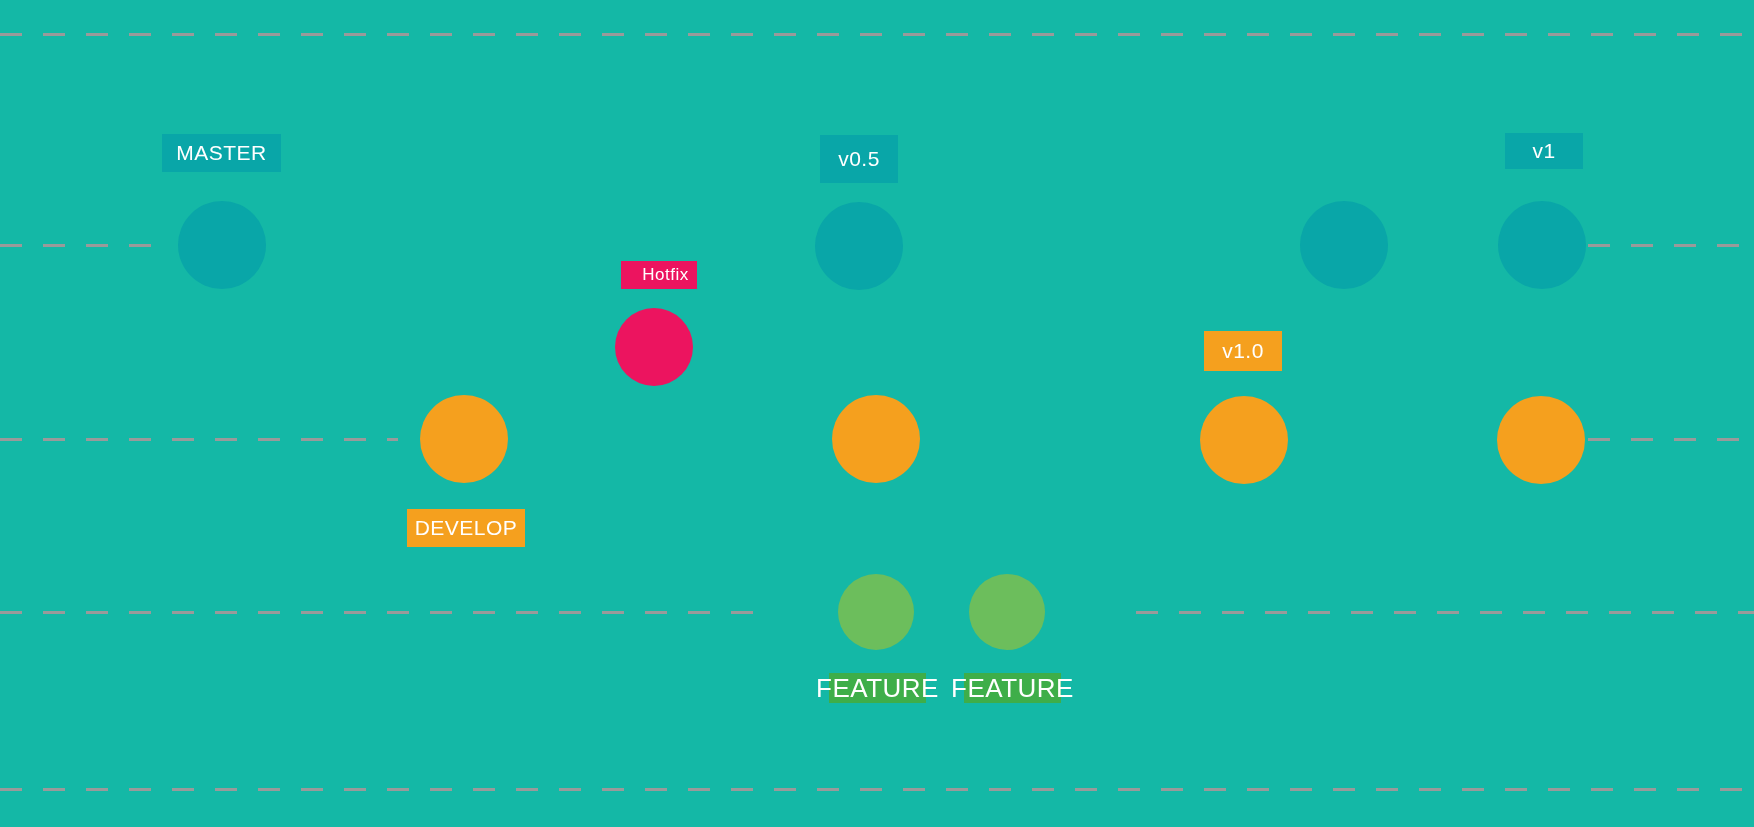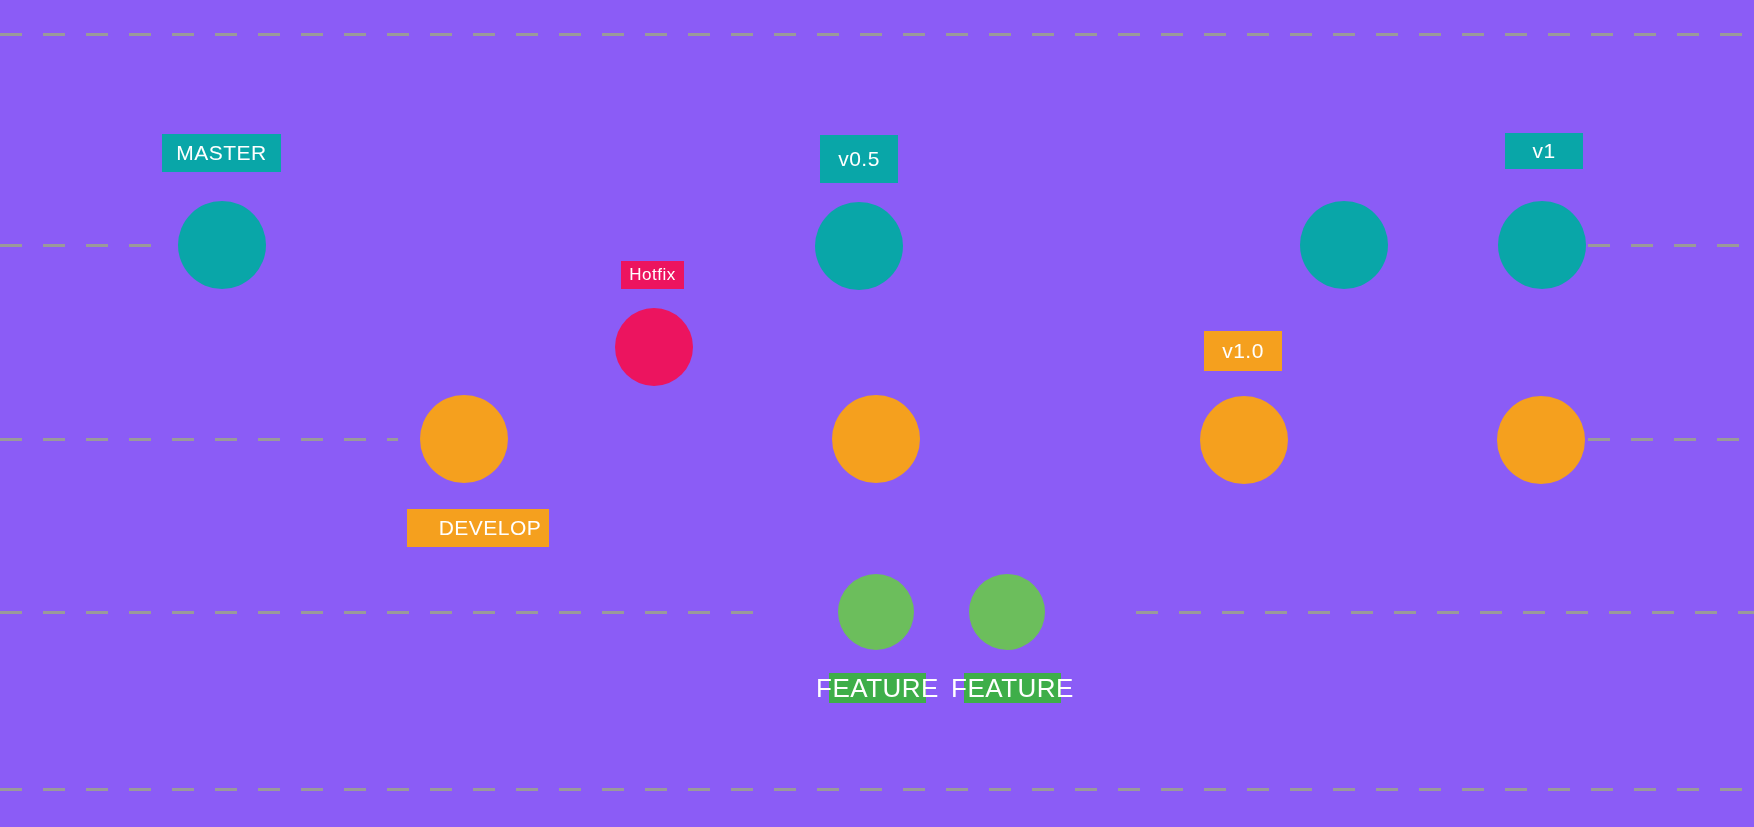--- a/index.html
+++ b/index.html
@@ -4,21 +4,21 @@
 <style>
   html, body {
     margin: 0;
     padding: 0;
     background: #000000;
   }
   .canvas {
     position: relative;
     width: 1754px;
     height: 827px;
-    background: #8b5cf6;
+    background: #14b8a6;
     overflow: hidden;
     font-family: "Liberation Sans", sans-serif;
   }
   
   .lane {
     position: absolute;
     height: 3px;
     background-image: repeating-linear-gradient(90deg, #9a9a9a 0px, #9a9a9a 22px, transparent 22px, transparent 43px);
   }
   
@@ -49,21 +49,21 @@
     left: 50%;
     margin-left: -7px;
     background: inherit;
     transform: rotate(45deg);
     z-index: -1;
   }
   .tag.above::after { bottom: -5px; }
   .tag.below::after { top: -5px; }
   .tag.teal   { background: #09a6a8; }
   .tag.orange { background: #f5a01e; }
-  .tag.pink   { background: #ec145f; font-size: 17px; }
+  .tag.pink   { background: #ec145f; font-size: 17px; padding-left: 13px; }
   .tag.green  { background: #3eae49; font-size: 26px; }
 </style>
 </head>
 <body>
 
 <div class="canvas">
 
   <div class="lane" style="top:33px;  left:0;      width:1754px;"></div>
   <div class="lane" style="top:244px; left:0;      width:172px;"></div>
   <div class="lane" style="top:244px; left:1588px; width:166px;"></div>
@@ -91,19 +91,19 @@
   <div class="tag teal above" style="left:162px;  top:134px; width:119px; height:38px;">MASTER</div>
 
   <div class="tag teal above" style="left:820px;  top:135px; width:78px;  height:48px;">v0.5</div>
 
   <div class="tag teal above" style="left:1505px; top:133px; width:78px;  height:36px;">v1</div>
 
   <div class="tag pink above" style="left:621px;  top:261px; width:63px;  height:28px;">Hotfix</div>
 
   <div class="tag orange above" style="left:1204px; top:331px; width:78px;  height:40px;">v1.0</div>
 
-  <div class="tag orange below" style="left:407px;  top:509px; width:118px; height:38px;padding-left:24px;">DEVELOP</div>
+  <div class="tag orange below" style="left:407px;  top:509px; width:118px; height:38px;">DEVELOP</div>
 
   <div class="tag green below" style="left:829px;  top:673px; width:97px;  height:30px;">FEATURE</div>
 
   <div class="tag green below" style="left:964px;  top:673px; width:97px;  height:30px;">FEATURE</div>
 
 </div>
 
 </body></html>

